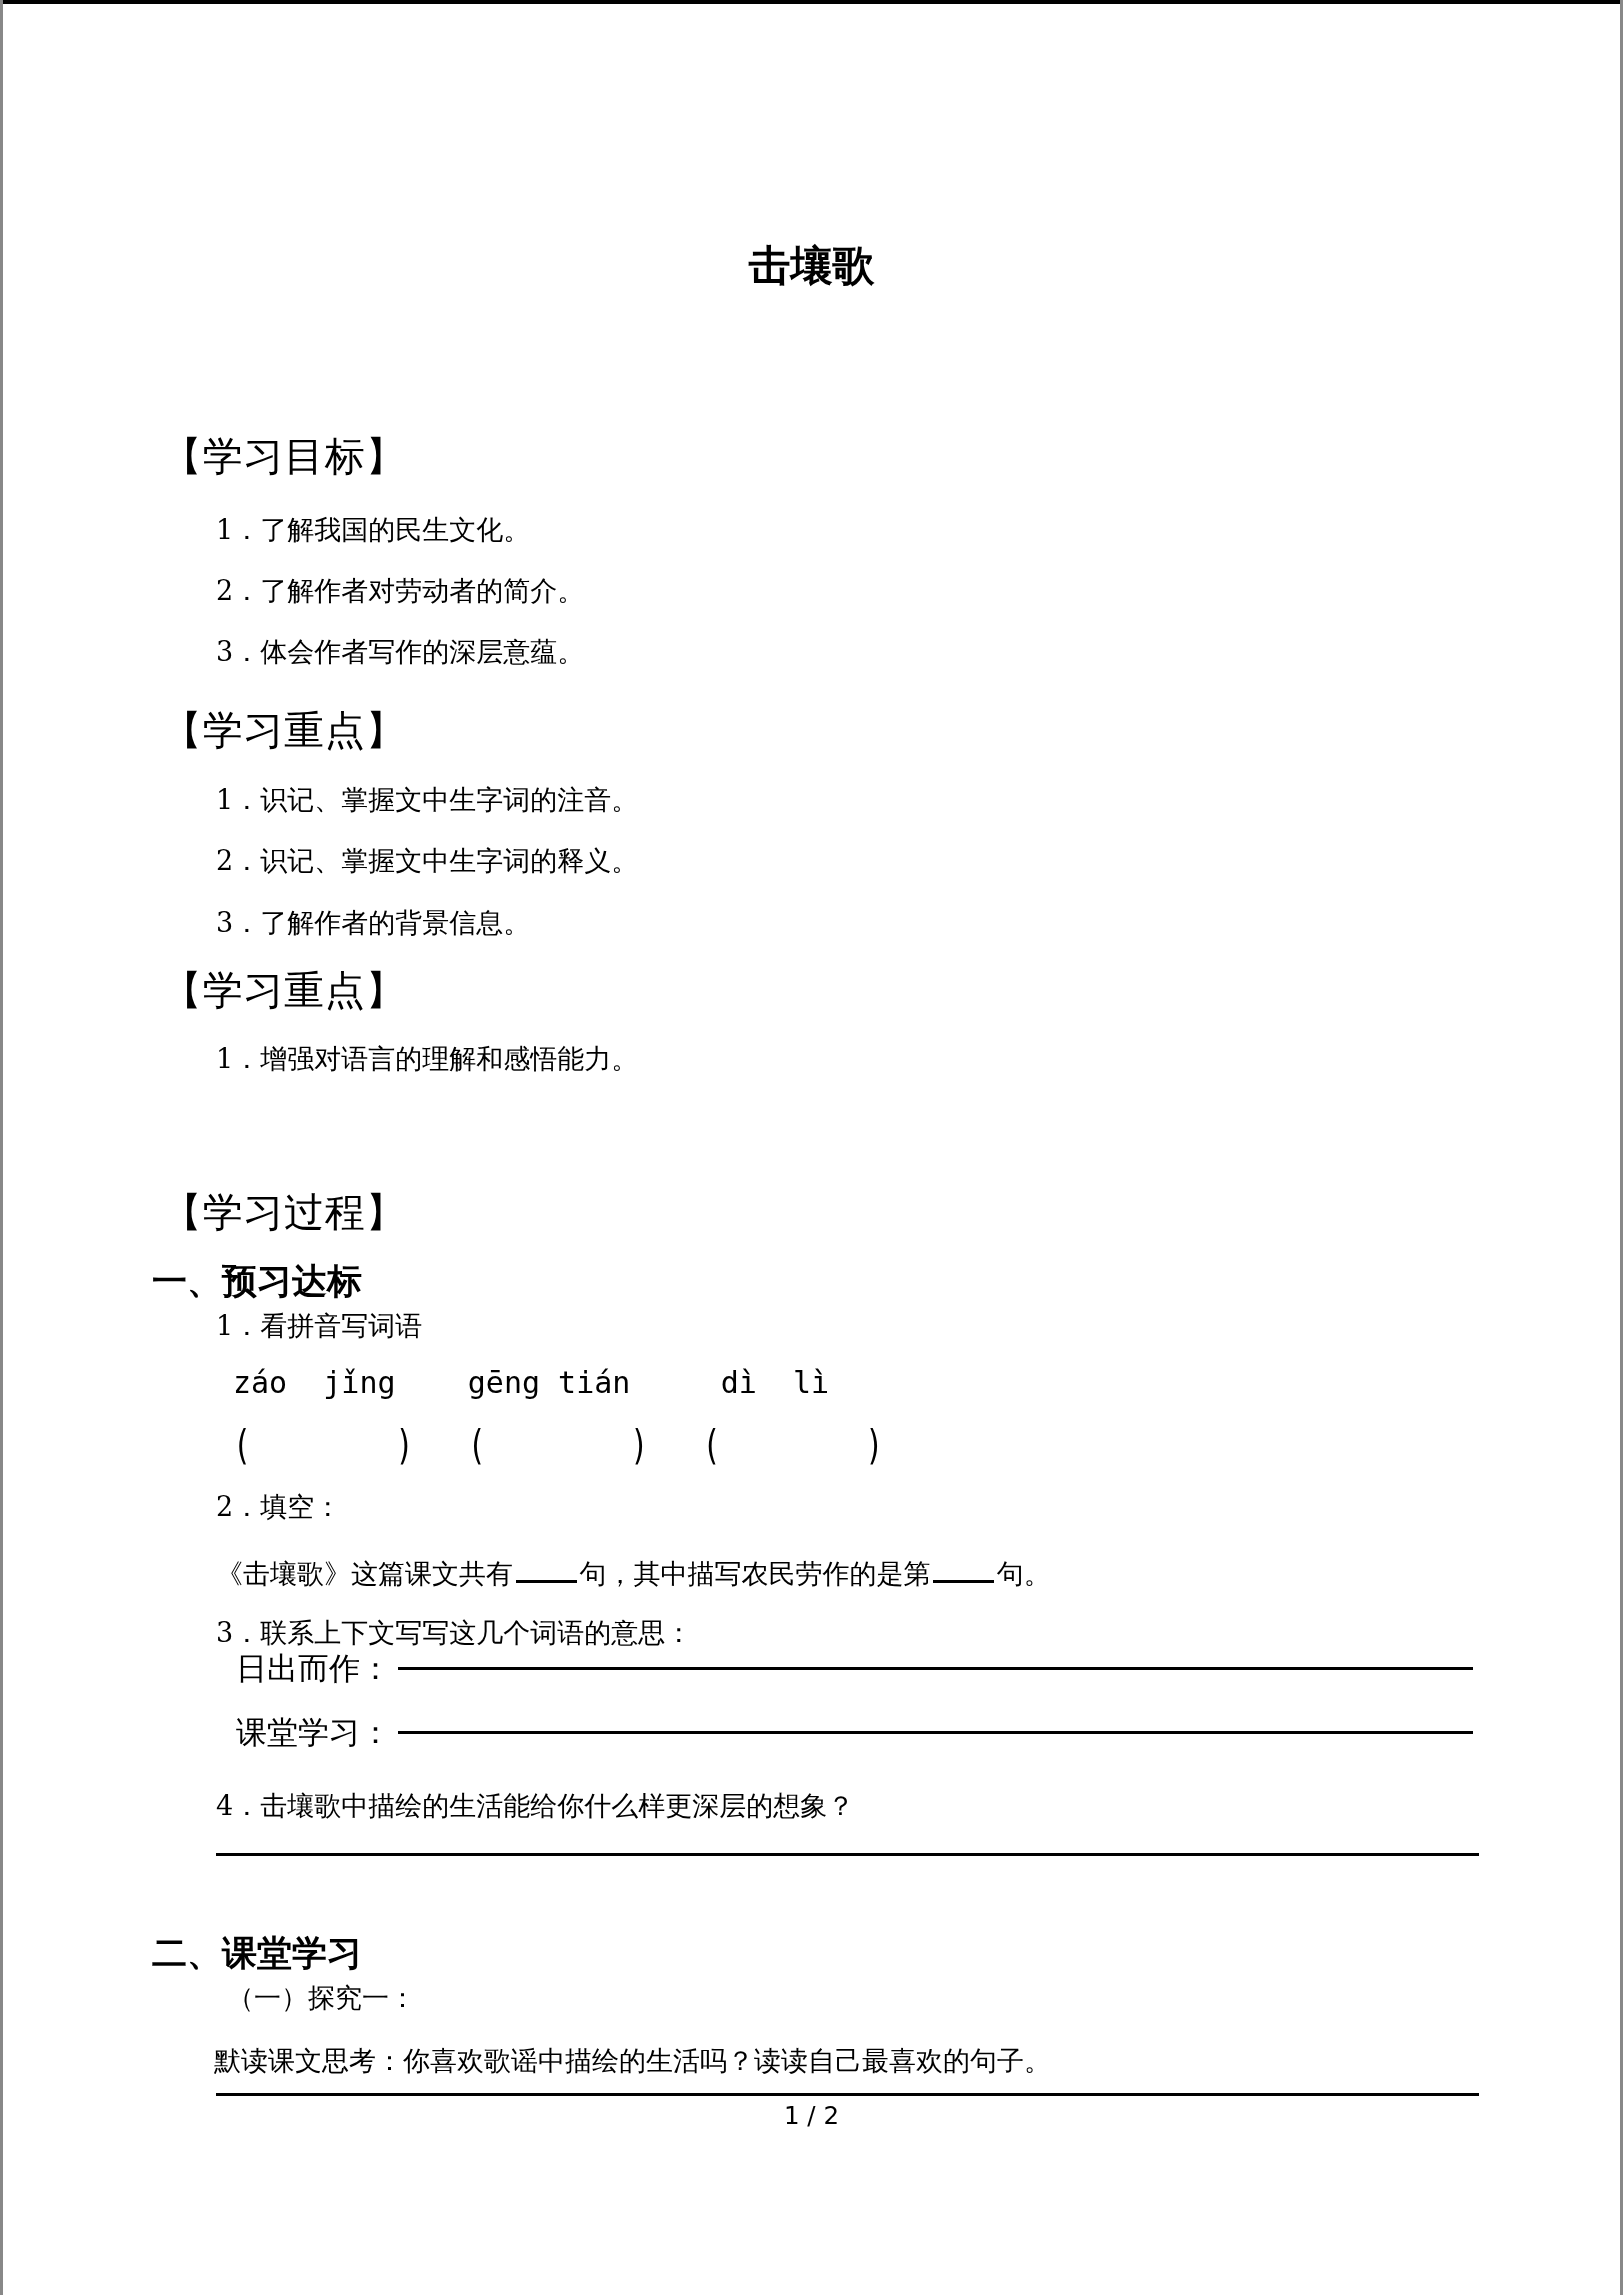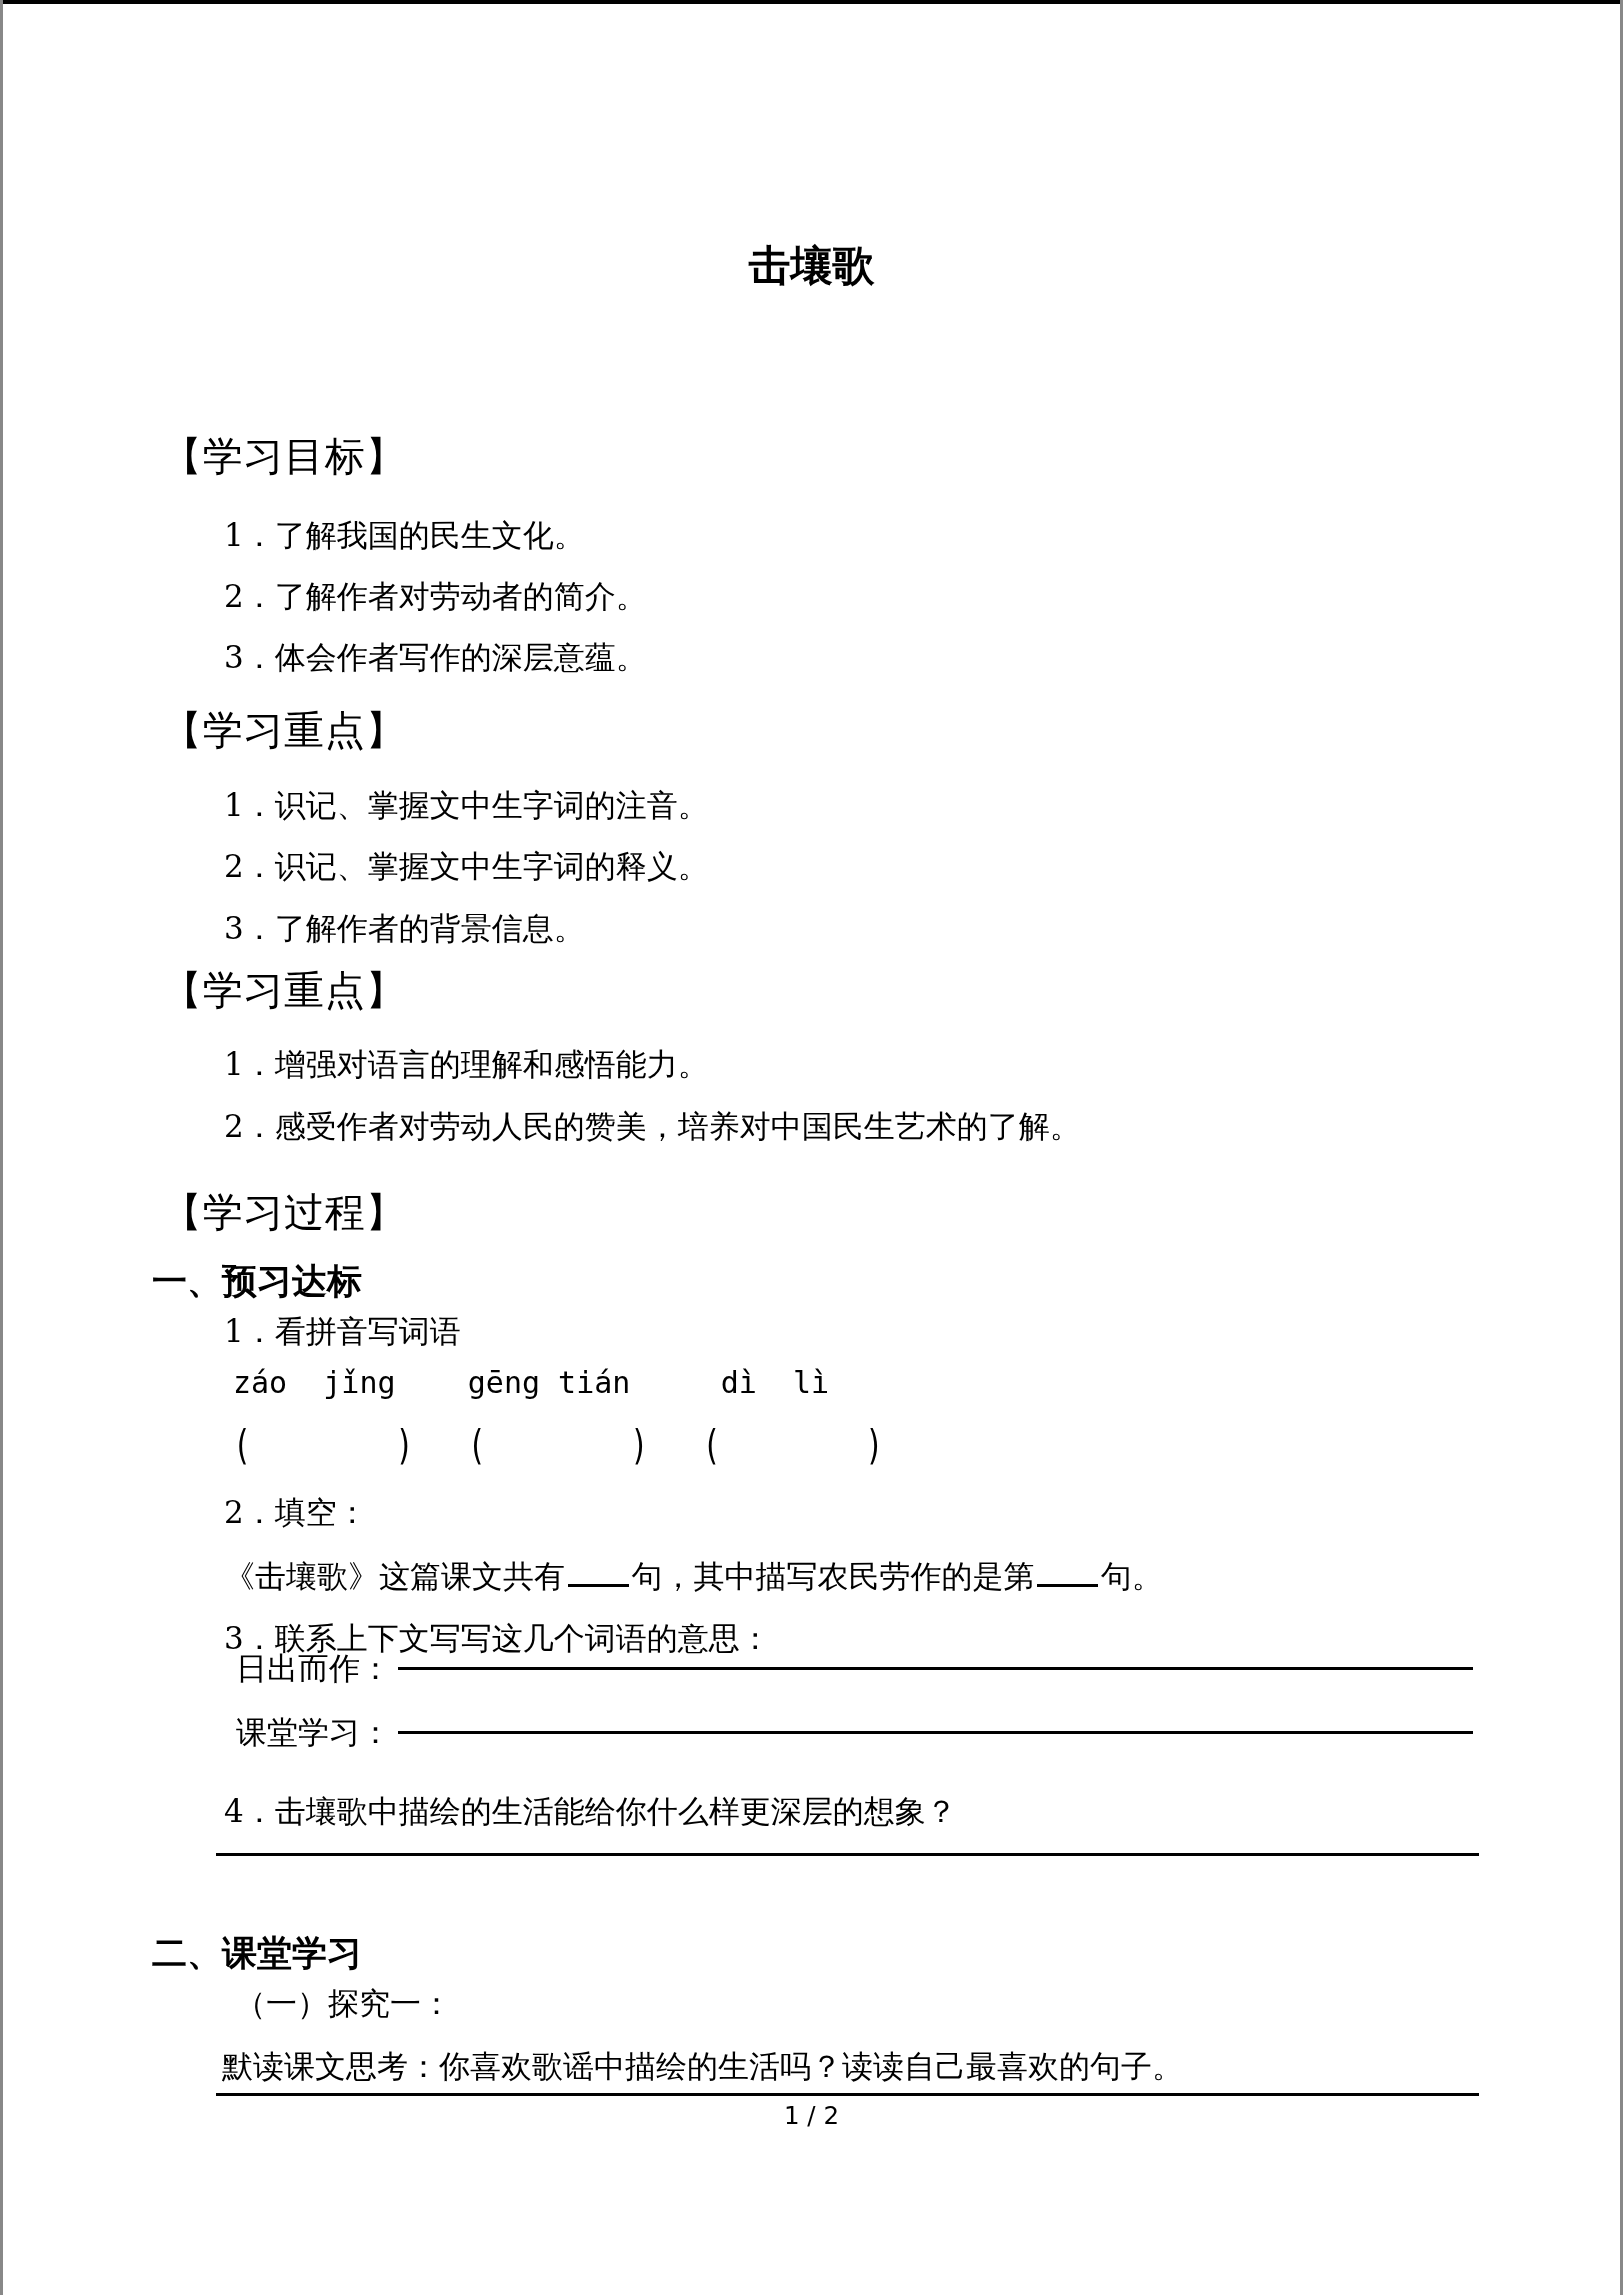--- a/index.html
+++ b/index.html
@@ -26,23 +26,22 @@
     position: absolute; left: 159px;
     font-size: 40px; font-weight: normal; line-height: 1.1;
     letter-spacing: 0.7px;
   }
   .section-heading {
     position: absolute; left: 149px;
     font-size: 35px; font-weight: bold; line-height: 1.1;
   }
   .body-line {
     position: absolute; left: 213px;
-    font-size: 31px; line-height: 1.15;
+    font-size: 27px; line-height: 1.15;
     white-space: pre;
-    margin-left: 8px;
   }
   .pinyin-line {
     position: absolute; left: 230px;
     font-family: "DejaVu Sans Mono", "Liberation Mono", monospace;
     font-size: 30px; line-height: 1.1; white-space: pre;
   }
   .paren-line {
     position: absolute; left: 230px;
     font-family: "DejaVu Sans Mono", "Liberation Mono", monospace;
     font-size: 30px; line-height: 1.3; white-space: pre;
@@ -90,21 +89,20 @@
   <p class="body-line" style="top:548px">2．了解作者对劳动者的简介。</p>
   <p class="body-line" style="top:609px">3．体会作者写作的深层意蕴。</p>
 
   <h2 class="bracket-heading" style="top:675px">【学习重点】</h2>
   <p class="body-line" style="top:757px">1．识记、掌握文中生字词的注音。</p>
   <p class="body-line" style="top:818px">2．识记、掌握文中生字词的释义。</p>
   <p class="body-line" style="top:880px">3．了解作者的背景信息。</p>
 
   <h2 class="bracket-heading" style="top:935px">【学习重点】</h2>
   <p class="body-line" style="top:1016px">1．增强对语言的理解和感悟能力。</p>
-  <p class="body-line" style="top:1078px">2．感受作者对劳动人民的赞美，培养对中国民生艺术的了解。</p>
 
   <h2 class="bracket-heading" style="top:1157px">【学习过程】</h2>
 
   <h3 class="section-heading" style="top:1227px">一、预习达标</h3>
 
   <p class="body-line" style="top:1283px">1．看拼音写词语</p>
   <p class="pinyin-line" style="top:1336px">záo  jǐng    gēng tián     dì  lì</p>
   <p class="paren-line" style="top:1388px">(        )   (        )   (        )</p>
 
   <p class="body-line" style="top:1464px">2．填空：</p>

